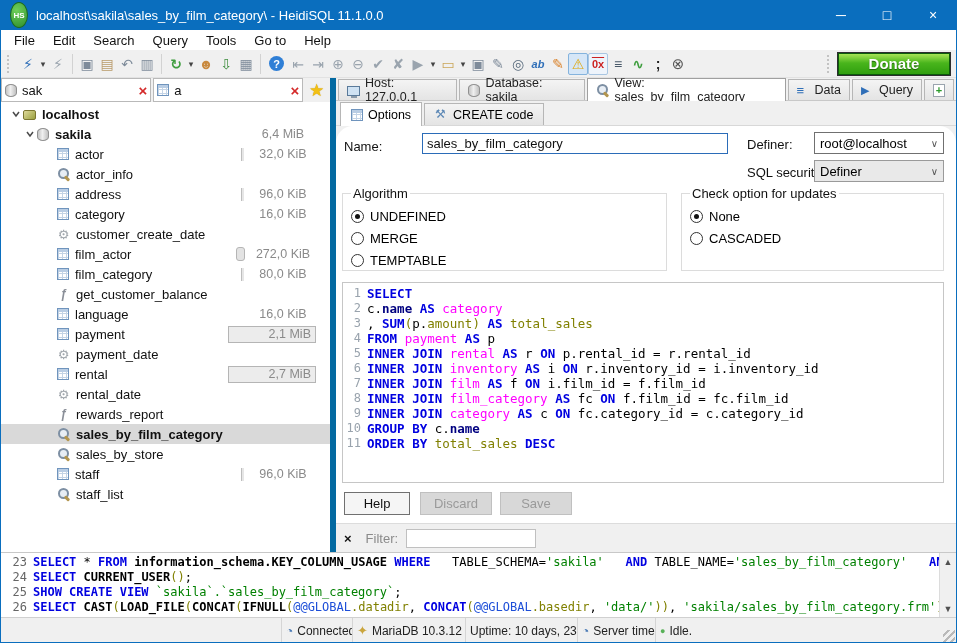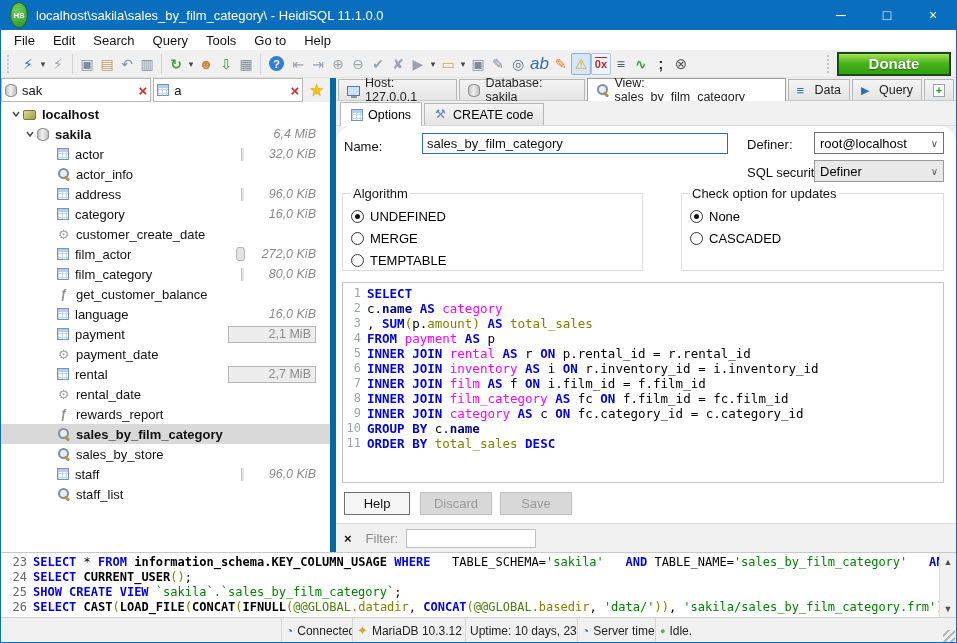--- a/index.html
+++ b/index.html
@@ -34,21 +34,21 @@
   [data-name="user-manager-icon"]{color:#c98a3f;}
   [data-name="export-icon"]{color:#3f8e3f;}
   [data-name="help-icon"]{background:#2f7fd6;color:#fff;border-radius:50%;min-width:15px;width:15px;height:15px;
      font-size:11px;font-weight:bold;margin:0 4px;}
   [data-name="first-row-icon"],[data-name="last-row-icon"],[data-name="insert-row-icon"],
   [data-name="delete-row-icon"],[data-name="post-changes-icon"],[data-name="cancel-changes-icon"],
   [data-name="execute-icon"]{color:#9aa4ae;}
   [data-name="open-file-icon"]{color:#caa659;}
   [data-name="save-as-icon"]{color:#7e8b9a;}
   [data-name="find-icon"]{color:#5a6c7e;}
-  [data-name="replace-icon"]{color:#2f6fb8;font-size:17px;font-style:italic;font-weight:normal;}
+  [data-name="replace-icon"]{color:#2f6fb8;font-size:11px;font-style:italic;font-weight:bold;}
   [data-name="beautify-icon"]{color:#d9822b;}
   [data-name="warning-toggle-icon"]{color:#e0a500;background:#d5e6f7;border:1px solid #84b3dd;}
   [data-name="hex-toggle-icon"]{color:#cc2222;font-size:11px;font-weight:bold;text-decoration:overline;
      background:#eef4fb;border:1px solid #a9c6e2;}
   [data-name="params-icon"]{color:#4a5a6a;}
   [data-name="reconnect-icon"]{color:#3f9e3f;font-weight:bold;}
   [data-name="delimiter-icon"]{color:#222;font-weight:bold;}
   [data-name="stop-icon"]{color:#555;font-size:15px;}
   .caret { min-width:10px !important; width:10px; font-size:9px !important; color:#444 !important; }
   .donate { margin-left:auto; width:112px; height:22px; background:linear-gradient(#a6e455,#49b51c 45%,#309f0f);
@@ -69,21 +69,21 @@
   
   .tree { flex:1; background:#fff; overflow:hidden; padding-top:2px; }
   .trow { height:20px; display:flex; align-items:center; padding-right:14px; white-space:nowrap; }
   .trow.sel { background:#d9d9d9; }
   .trow.sel .tlabel { font-weight:bold; }
   .tlabel { margin-left:6px; color:#111;text-align:right; }
   .tlabel.b { font-weight:bold; }
   .lvl0 { padding-left:8px; } .lvl1 { padding-left:22px; } .lvl2 { padding-left:56px; }
   .chev { width:14px; display:flex; align-items:center; justify-content:center; }
   .szcol { margin-left:auto; display:flex; align-items:center; justify-content:flex-end; min-width:110px; }
-  .tsize { width:66px; text-align:right; color:#8a8a8a; font-size:12.5px;font-style:italic; }
+  .tsize { width:66px; text-align:center; color:#8a8a8a; font-size:12.5px; }
   .bar-thin { width:3px; height:13px; background:#e6e6e6; border-left:1px solid #bdbdbd; margin-right:6px; }
   .bar-med { width:9px; height:14px; background:#e3e3e3; border:1px solid #b5b5b5; border-radius:3px; margin-right:5px; }
   .sizebox { width:88px; height:17px; border:1px solid #b5b5b5; background:#ececec; display:flex; align-items:center;
              justify-content:flex-end; padding-right:4px; color:#8a8a8a; font-size:12.5px; }
 
   
   .ic { width:13px; height:13px; display:inline-block; flex:none; position:relative; }
   .ic-server { height:10px; background:linear-gradient(135deg,#e0da9a,#9aa03f); border:1px solid #7c7630; border-radius:2px; margin-top:2px;}
   .ic-db { width:12px; background:linear-gradient(90deg,#c4c4c4,#efefef 45%,#c0c0c0); border:1px solid #909090; border-radius:6px/4px; }
   .ic-table { width:12px; height:12px; border:1px solid #6f94bd; background:#fff;
@@ -133,21 +133,21 @@
   .editor { position:absolute; left:6px; top:156px; width:602px; height:201px; border:1px solid #c6c6c6; background:#fff;
             font-family:"DejaVu Sans Mono",monospace; font-size:12.5px; overflow:hidden; padding-top:3px; }
   .eline { display:flex; height:15px; line-height:15px; white-space:pre; }
   .lnum { width:24px; text-align:right; padding-right:6px; color:#99a3ad; flex:none; font-size:12px; }
   .tk-kw { color:#0000e0; font-weight:bold; }
   .tk-tbl { color:#ff00ff; }
   .tk-nm { color:#000080; font-weight:bold; }
   .tk-ol { color:#808000; }
   .tk-str { color:#008000; }
   .tk-fn { color:#000; font-weight:bold; }
-  .tk-var { color:#4d7c0f; }
+  .tk-var { color:#1d4ed8; }
   .tk-id { color:#000; }
 
   .btnrow { position:absolute; left:8px; top:366px; display:flex; }
   .btn { width:72px; height:23px; display:flex; align-items:center; justify-content:center; font-size:13px; }
   .btn.help { width:66px; background:#f5f5f5; border:1px solid #707070; color:#111; margin-right:10px; }
   .btn.disabled { background:#d8d8d8; border:1px solid #c0c0c0; color:#9a9a9a; margin-right:8px; }
 
   .filterstrip { position:absolute; left:0; right:0; bottom:0; height:29px; background:#f0f0f0; border-top:1px solid #dcdcdc;
                  display:flex; align-items:center; }
   .fs-close { margin-left:8px; font-weight:bold; font-size:13px; color:#111; }
@@ -437,21 +437,21 @@
       <div class="combo" style="left:478px; top:6px;" data-name="definer-select">
         <span class="cv">root@localhost</span>
         <span class="cchev" data-name="chevron-down-icon">∨</span>
       </div>
       <span class="flabel" style="left:411px; top:39px;" data-name="sql-security-label">SQL security:</span>
       <div class="combo gray" style="left:478px; top:34px;" data-name="sql-security-select">
         <span class="cv">Definer</span>
         <span class="cchev" data-name="chevron-down-icon">∨</span>
       </div>
 
-      <fieldset class="group" style="left:6px; top:60px; width:301px; height:85px;" data-name="algorithm-group">
+      <fieldset class="group" style="left:6px; top:60px; width:325px; height:85px;" data-name="algorithm-group">
         <legend>Algorithm</legend>
         <label class="radio" data-name="radio-undefined">
             <span class="rdot checked" data-name="radio-dot"></span>
             <span>UNDEFINED</span>
           </label>
         <label class="radio" data-name="radio-merge">
             <span class="rdot" data-name="radio-dot"></span>
             <span>MERGE</span>
           </label>
         <label class="radio" data-name="radio-temptable">

